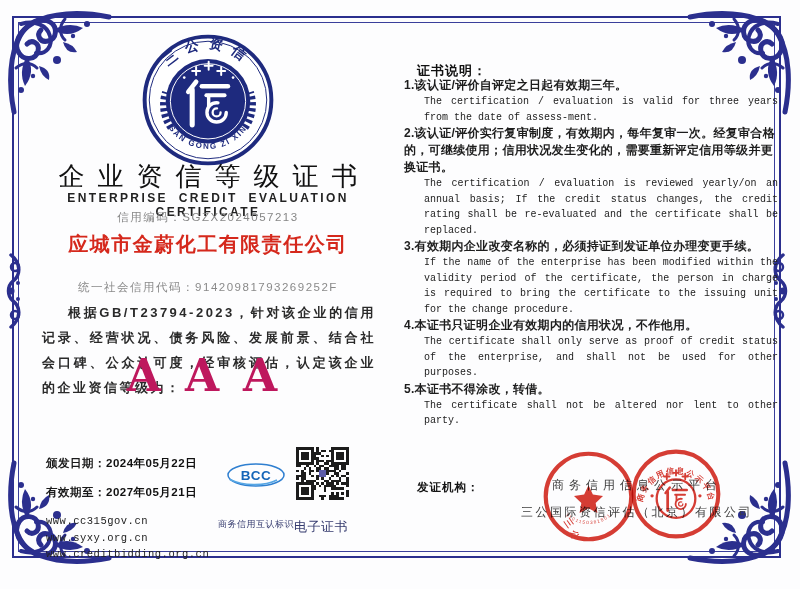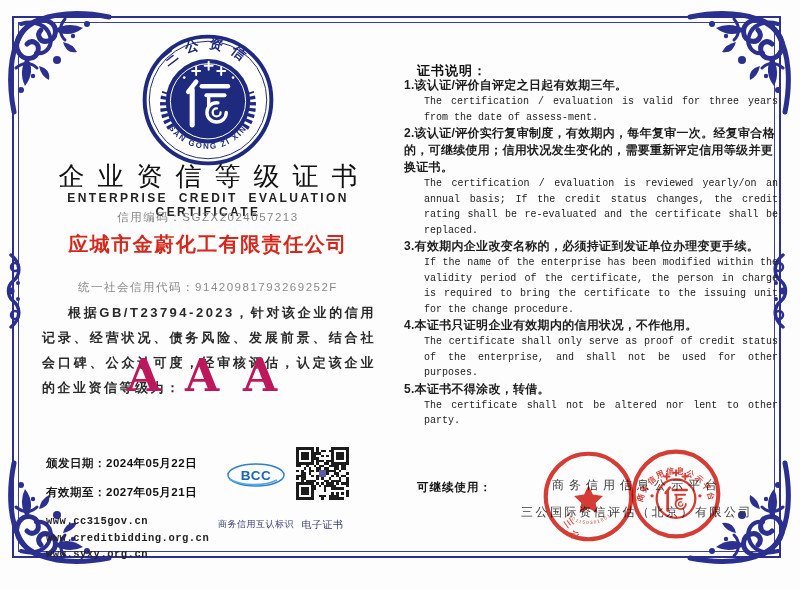--- a/index.html
+++ b/index.html
@@ -38,27 +38,27 @@
          font-size:13px;font-weight:700;letter-spacing:2.5px;line-height:25px;
          text-align:justify;text-indent:2em;color:#2a2a2a;}
   .rating{position:absolute;left:30px;top:350px;width:344px;text-align:center;
          font-family:"DejaVu Serif","Liberation Serif",serif;
          font-size:44px;font-weight:bold;letter-spacing:24px;text-indent:24px;color:#be185d;}
   .info-row{position:absolute;left:46px;font-size:11.5px;font-weight:bold;color:#1a1a1a;letter-spacing:0.5px;white-space:nowrap;}
   .info-row .val{font-weight:bold;color:#111;}
   .row-issue{top:456px;}
   .row-valid{top:485px;}
   .row-query{top:513px;display:flex;}
-  .url-list{margin:0;padding:0;list-style:none;font-family:"Liberation Mono",monospace;font-size:10.5px;line-height:16.5px;font-weight:bold;color:#222;}
+  .url-list{margin:0;padding:0;list-style:none;font-family:"Liberation Mono",monospace;font-size:10.5px;line-height:16.5px;font-weight:normal;color:#222;}
   .bcc{position:absolute;left:226px;top:459px;width:60px;height:32px;}
   .bcc svg{width:100%;height:100%;display:block;}
   .bcc-caption{position:absolute;left:212px;top:518px;width:88px;text-align:center;font-size:9px;color:#343a6e;letter-spacing:0.5px;}
   .qr{position:absolute;left:296px;top:447px;width:53px;height:53px;}
   .qr svg{width:100%;height:100%;display:block;}
-  .qr-caption{position:absolute;left:294px;top:518px;width:57px;text-align:center;font-size:10px;color:#343a6e;letter-spacing:0.5px;}
+  .qr-caption{position:absolute;left:294px;top:518px;width:57px;text-align:left;font-size:13px;color:#343a6e;letter-spacing:0.5px;}
   
   .inst-heading{position:absolute;left:417px;top:42px;font-size:13px;font-weight:bold;letter-spacing:1px;color:#111;margin-top:20px;}
   .inst-list{position:absolute;left:404px;top:77px;width:374px;}
   .inst-zh{font-size:12px;font-weight:700;line-height:17px;letter-spacing:0.3px;color:#1d1d1d;margin-top:0;}
   .inst-en{font-family:"Liberation Mono",monospace;font-size:10px;line-height:15.5px;color:#222;text-align:justify;margin-left:20px;}
   .issuer-label{position:absolute;left:417px;top:480px;font-size:11.5px;font-weight:bold;letter-spacing:1px;color:#151515;}
   .issuer-lines{position:absolute;left:512px;top:475px;width:250px;text-align:center;color:#3d3d3d;}
   .issuer-line1{font-size:12px;letter-spacing:5px;line-height:20px;}
   .issuer-line2{font-size:12px;letter-spacing:2.5px;line-height:20px;margin-top:7px;}
   .seal{position:absolute;mix-blend-mode:multiply;opacity:0.9;}
@@ -192,22 +192,22 @@
 
   <div class="info-row row-issue">
     <span>颁发日期：</span><span class="val">2024年05月22日</span>
   </div>
   <div class="info-row row-valid">
     <span>有效期至：</span><span class="val">2027年05月21日</span>
   </div>
   <div class="info-row row-query">
     <ul class="url-list">
       <li>www.cc315gov.cn</li>
+      <li>www.syxy.org.cn</li>
       <li>www.creditbidding.org.cn</li>
-      <li>www.syxy.org.cn</li>
     </ul>
   </div>
 
   <div class="bcc">
     <svg viewBox="0 0 120 50">
       <ellipse cx="60" cy="25" rx="56" ry="22" fill="none" stroke="#2f7fd0" stroke-width="3"></ellipse>
       <path d="M8,34 C34,47 76,48 102,35" fill="none" stroke="#56a6e4" stroke-width="3.5"></path>
       <text x="60" y="34" font-size="27" font-weight="bold" fill="#1565b8" text-anchor="middle" letter-spacing="1">BCC</text>
     </svg>
   </div>
@@ -385,21 +385,21 @@
     <div class="inst-item">
       <div class="inst-zh">4.本证书只证明企业有效期内的信用状况，不作他用。</div>
       <div class="inst-en">The certificate shall only serve as proof of credit status of the enterprise, and shall not be used for other purposes.</div>
     </div>
     <div class="inst-item">
       <div class="inst-zh">5.本证书不得涂改，转借。</div>
       <div class="inst-en">The certificate shall not be altered nor lent to other party.</div>
     </div>
   </div>
 
-  <div class="issuer-label">可继续使用：</div>
+  <div class="issuer-label">发证机构：</div>
   <div class="issuer-lines">
     <div class="issuer-line1">商务信用信息公示平台</div>
     <div class="issuer-line2">三公国际资信评估（北京）有限公司</div>
   </div>
 
   <div class="seal seal-left">
     <svg viewBox="0 0 100 100">
       <circle cx="50" cy="50" r="46" fill="none" stroke="#d3271e" stroke-width="4.5"></circle>
       <path id="sealLRing" d="M23,77 A38,38 0 1 1 22.95,76.95" fill="none"></path>
       <path id="sealLNum" d="M20,65 A38,38 0 0 0 80,65" fill="none"></path>

